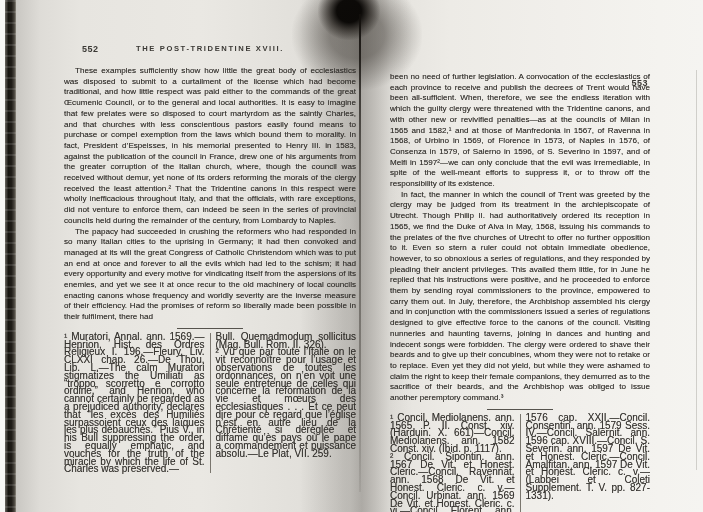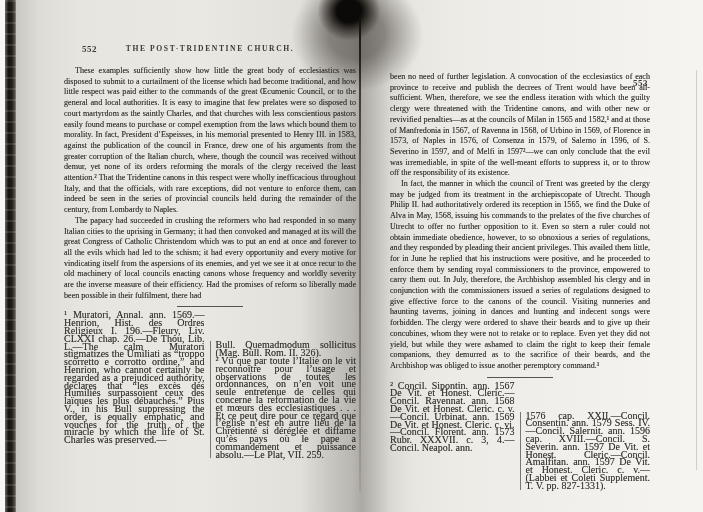--- a/index.html
+++ b/index.html
@@ -1,18 +1,18 @@
 <!DOCTYPE html>
 <html><head>
 <meta charset="utf-8">
 <style>
   html,body{margin:0;padding:0;background:#f6f5f2;}
   #scan{
     position:relative;width:703px;height:512px;overflow:hidden;
-    font-family:Liberation Serif, serif;
+    font-family:Liberation Sans, sans-serif;
     background:linear-gradient(90deg,
       #f7f7f5 0px,#f7f7f5 5px,#c9c7c2 16px,#dedcd7 40px,#e7e5e0 80px,
       #eae8e3 200px,#e2e0db 300px,#d5d3ce 345px,#d8d6d1 365px,#e5e3de 395px,
       #edebe6 450px,#f1efeb 560px,#f4f3ef 660px,#f5f4f1 703px);
   }
   
   .edge-dark{position:absolute;left:5px;top:0;width:11px;height:512px;
     background:linear-gradient(90deg,#6b6862,#16140f 30%,#201d18 60%,#4a463f 85%,#8d897f);}
   .edge-ticks{position:absolute;left:5px;top:0;width:11px;height:512px;opacity:.25;
     background:repeating-linear-gradient(180deg,rgba(255,255,255,.5) 0 2px,transparent 2px 11px);}
@@ -36,41 +36,41 @@
   .page-left .pagenum{left:18px;}
   .page-right .pagenum{right:2px;margin-top:28px;}
   .body{margin-top:9px;font-size:8.1px;line-height:10.7px;text-align:justify;
     text-shadow:0 0 .5px rgba(55,50,45,.55);}
   .body p{margin:0;}
   .indent{text-indent:11px;}
   .fn-rule{width:66px;height:1px;background:#56534d;margin:5px auto 4px auto;}
   .footnotes{display:flex;font-size:10px;line-height:7.8px;text-align:justify;
     text-shadow:0 0 .4px rgba(55,50,45,.5);}
   .fn-col{width:50%;}
-  .fn-col+.fn-col{border-left:1px solid #7a766e;padding-left:5px;margin-top:30px;}
+  .fn-col+.fn-col{border-left:1px solid #7a766e;padding-left:5px;}
   .fn-col:first-child{padding-right:5px;}
   .footnotes p{margin:0;}
 </style>
 </head>
 <body>
 
 <div id="scan">
 
   <div class="edge-dark"></div>
   <div class="edge-ticks"></div>
   <div class="spine-shadow"></div>
   <div class="spine-top-haze"></div>
   <div class="spine-blob"></div>
   <div class="spine-line"></div>
   <div class="right-line"></div>
 
   <div class="page page-left">
     <div class="runhead">
       <span class="pagenum">552</span>
-      <span>THE POST-TRIDENTINE CHURCH.</span>
+      <span>THE POST-TRIDENTINE XVIII.</span>
     </div>
     <div class="body">
       <p class="indent">These examples sufficiently show how little the great body of ecclesiastics was disposed to submit to a curtailment of the license which had become traditional, and how little respect was paid either to the commands of the great Œcumenic Council, or to the general and local authorities. It is easy to imagine that few prelates were so disposed to court martyrdom as the saintly Charles, and that churches with less conscientious pastors easily found means to purchase or compel exemption from the laws which bound them to morality. In fact, President d’Espeisses, in his memorial presented to Henry III. in 1583, against the publication of the council in France, drew one of his arguments from the greater corruption of the Italian church, where, though the council was received without demur, yet none of its orders reforming the morals of the clergy received the least attention.² That the Tridentine canons in this respect were wholly inefficacious throughout Italy, and that the officials, with rare exceptions, did not venture to enforce them, can indeed be seen in the series of provincial councils held during the remainder of the century, from Lombardy to Naples.</p>
       <p class="indent">The papacy had succeeded in crushing the reformers who had responded in so many Italian cities to the uprising in Germany; it had then convoked and managed at its will the great Congress of Catholic Christendom which was to put an end at once and forever to all the evils which had led to the schism; it had every opportunity and every motive for vindicating itself from the aspersions of its enemies, and yet we see it at once recur to the old machinery of local councils enacting canons whose frequency and worldly severity are the inverse measure of their efficiency. Had the promises of reform so liberally made been possible in their fulfilment, there had</p>
     </div>
     <div class="fn-rule"></div>
     <div class="footnotes">
       <div class="fn-col">
         <p>¹ Muratori, Annal. ann. 1569.—Henrion, Hist. des Ordres Religieux I. 196.—Fleury, Liv. CLXXI chap. 26.—De Thou, Lib. L.—The calm Muratori stigmatizes the Umiliati as “troppo scorretto e corrotto ordine,” and Henrion, who cannot certainly be regarded as a prejudiced authority, declares that “les excès des Humiliés surpassoient ceux des laïques les plus débauchés.” Pius V., in his Bull suppressing the order, is equally emphatic, and vouches for the truth of the miracle by which the life of St. Charles was preserved.—</p>
       </div>
@@ -85,20 +85,21 @@
     <div class="runhead">
       <span class="pagenum">553</span>
     </div>
     <div class="body">
       <p>been no need of further legislation. A convocation of the ecclesiastics of each province to receive and publish the decrees of Trent would have been all-sufficient. When, therefore, we see the endless iteration with which the guilty clergy were threatened with the Tridentine canons, and with other new or revivified penalties—as at the councils of Milan in 1565 and 1582,¹ and at those of Manfredonia in 1567, of Ravenna in 1568, of Urbino in 1569, of Florence in 1573, of Naples in 1576, of Consenza in 1579, of Salerno in 1596, of S. Severino in 1597, and of Melfi in 1597²—we can only conclude that the evil was irremediable, in spite of the well-meant efforts to suppress it, or to throw off the responsibility of its existence.</p>
       <p class="indent">In fact, the manner in which the council of Trent was greeted by the clergy may be judged from its treatment in the archiepiscopate of Utrecht. Though Philip II. had authoritatively ordered its reception in 1565, we find the Duke of Alva in May, 1568, issuing his commands to the prelates of the five churches of Utrecht to offer no further opposition to it. Even so stern a ruler could not obtain immediate obedience, however, to so obnoxious a series of regulations, and they responded by pleading their ancient privileges. This availed them little, for in June he replied that his instructions were positive, and he proceeded to enforce them by sending royal commissioners to the province, empowered to carry them out. In July, therefore, the Archbishop assembled his clergy and in conjunction with the commissioners issued a series of regulations designed to give effective force to the canons of the council. Visiting nunneries and haunting taverns, joining in dances and hunting and indecent songs were forbidden. The clergy were ordered to shave their beards and to give up their concubines, whom they were not to retake or to replace. Even yet they did not yield, but while they were ashamed to claim the right to keep their female companions, they demurred as to the sacrifice of their beards, and the Archbishop was obliged to issue another peremptory command.³</p>
     </div>
     <div class="fn-rule"></div>
     <div class="footnotes">
       <div class="fn-col">
+        <p>¹ Concil. Mediolanens. ann. 1565 P. II. Const. xiv. (Harduin. X. 661)—Concil. Mediolanens. ann. 1582 Const. xiv. (Ibid. p. 1117).</p>
         <p>² Concil. Sipontin. ann. 1567 De Vit. et Honest. Cleric.—Concil. Ravennat. ann. 1568 De Vit. et Honest. Cleric. c. v.—Concil. Urbinat. ann. 1569 De Vit. et Honest. Cleric. c. vi.—Concil. Florent. ann. 1573 Rubr. XXXVII. c. 3, 4.—Concil. Neapol. ann.</p>
       </div>
       <div class="fn-col">
         <p>1576 cap. XXII.—Concil. Consentin. ann. 1579 Sess. IV.—Concil. Salernit. ann. 1596 cap. XVIII.—Concil. S. Severin. ann. 1597 De Vit. et Honest. Cleric.—Concil. Amalfitan. ann. 1597 De Vit. et Honest. Cleric. c. v.—(Labbei et Coleti Supplement. T. V. pp. 827-1331).</p>
 
       </div>
     </div>
   </div>
 
 </div>

